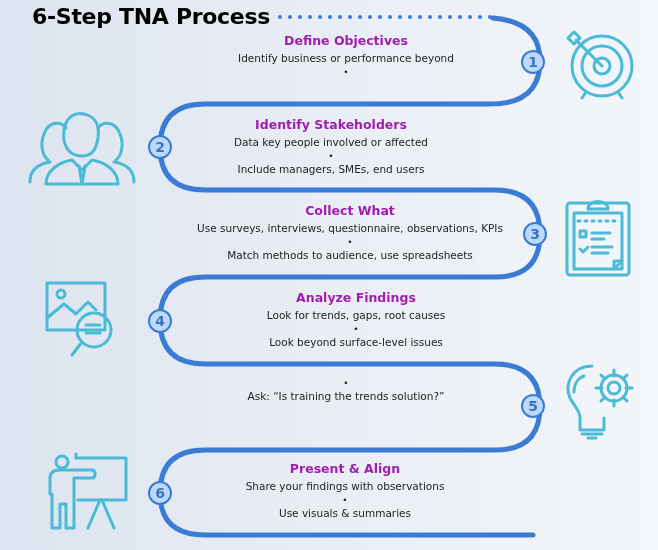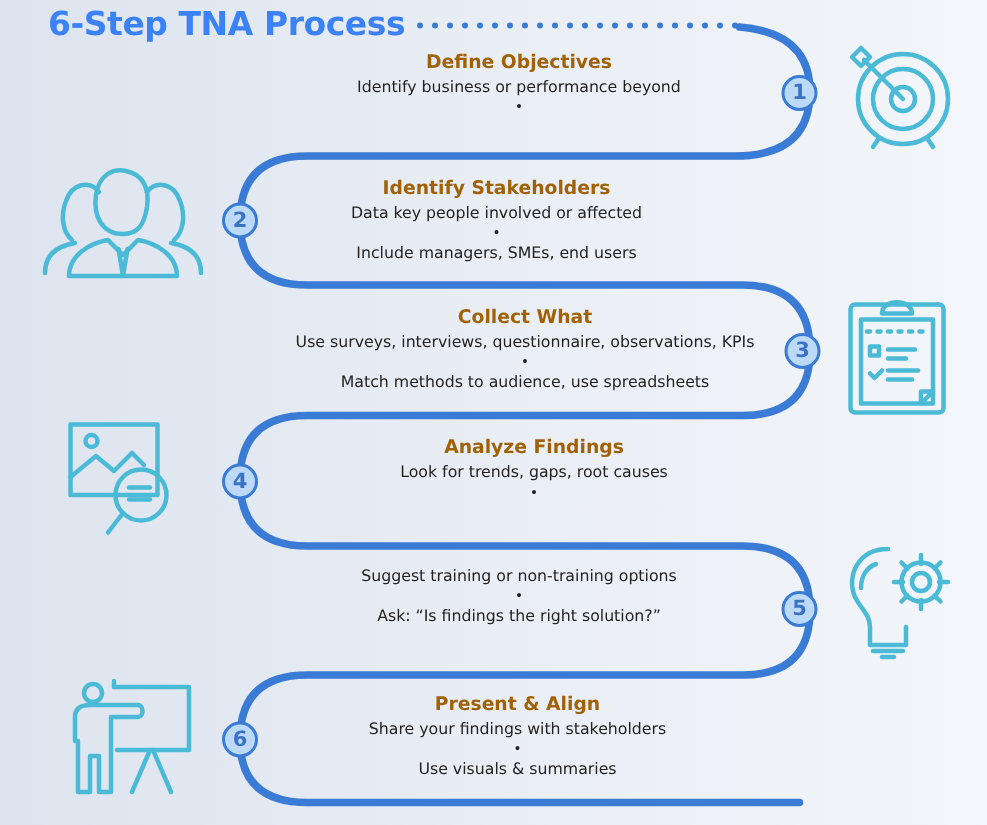--- a/index.html
+++ b/index.html
@@ -1,23 +1,23 @@
 <!DOCTYPE html>
 <html><head>
 <meta charset="utf-8">
 <style>
   html, body { margin:0; padding:0; }
   body { width:658px; height:550px; overflow:hidden; position:relative;
     background: linear-gradient(90deg, #dde4ef 0%, #e8edf4 45%, #f3f6fa 100%);
     font-family: "Liberation Sans", sans-serif; }
   #path-svg { position:absolute; left:0; top:0; width:658px; height:550px; }
   .title { position:absolute; left:32px; top:4px; font-family:"DejaVu Sans", sans-serif;
-    font-weight:bold; font-size:22px; color:#3b82f6; letter-spacing:-0.3px; }
+    font-weight:bold; font-size:22px; color:#000000; letter-spacing:-0.3px; }
   .step { position:absolute; width:360px; text-align:center; }
-  .step .h { font-family:"DejaVu Sans", sans-serif; font-weight:bold; font-size:12.5px; color:#a16207; margin-bottom:3px; }
+  .step .h { font-family:"DejaVu Sans", sans-serif; font-weight:bold; font-size:12.5px; color:#a21caf; margin-bottom:3px; }
   .step .l { font-family:"DejaVu Sans", sans-serif; font-size:10.5px; color:#222; line-height:15px; }
   .step .dot { font-size:9px; line-height:12px; color:#222; }
   .badge { position:absolute; width:24px; height:24px; border-radius:50%;
     background:#bcd9f8; border:2px solid #3a7bd5; box-sizing:border-box;
     color:#3a72c4; font-family:"DejaVu Sans", sans-serif; font-weight:bold; font-size:14px;
     display:flex; align-items:center; justify-content:center; }
   .icon { position:absolute; }
   .icon svg { stroke:#4bbad6; fill:none; stroke-width:3; stroke-linecap:round; stroke-linejoin:round; }
 </style>
 </head>
@@ -79,33 +79,33 @@
   <div class="l">Use surveys, interviews, questionnaire, observations, KPIs</div>
   <div class="l dot">•</div>
   <div class="l">Match methods to audience, use spreadsheets</div>
 </div>
 <div class="badge" style="left:523px; top:222px;">3</div>
 
 <div class="step" style="left:176px; top:290px;">
   <div class="h">Analyze Findings</div>
   <div class="l">Look for trends, gaps, root causes</div>
   <div class="l dot">•</div>
+  <div class="l">Look beyond surface-level issues</div>
 </div>
 <div class="badge" style="left:148px; top:309px;">4</div>
 
 <div class="step" style="left:166px; top:377px;">
-  <div class="l">Suggest training or non-training options</div>
   <div class="l dot">•</div>
-  <div class="l">Ask: “Is findings the right solution?”</div>
+  <div class="l">Ask: “Is training the trends solution?”</div>
 </div>
 <div class="badge" style="left:521px; top:394px;">5</div>
 
 <div class="step" style="left:165px; top:461px;">
   <div class="h">Present &amp; Align</div>
-  <div class="l">Share your findings with stakeholders</div>
+  <div class="l">Share your findings with observations</div>
   <div class="l dot">•</div>
   <div class="l">Use visuals &amp; summaries</div>
 </div>
 <div class="badge" style="left:148px; top:481px;">6</div>
 
 <div class="icon" style="left:560px; top:20px;">
   <svg width="80" height="85" viewBox="0 0 80 85">
     <circle cx="42" cy="46" r="30"></circle>
       <circle cx="42" cy="46" r="20"></circle>
       <circle cx="42" cy="46" r="8"></circle>

